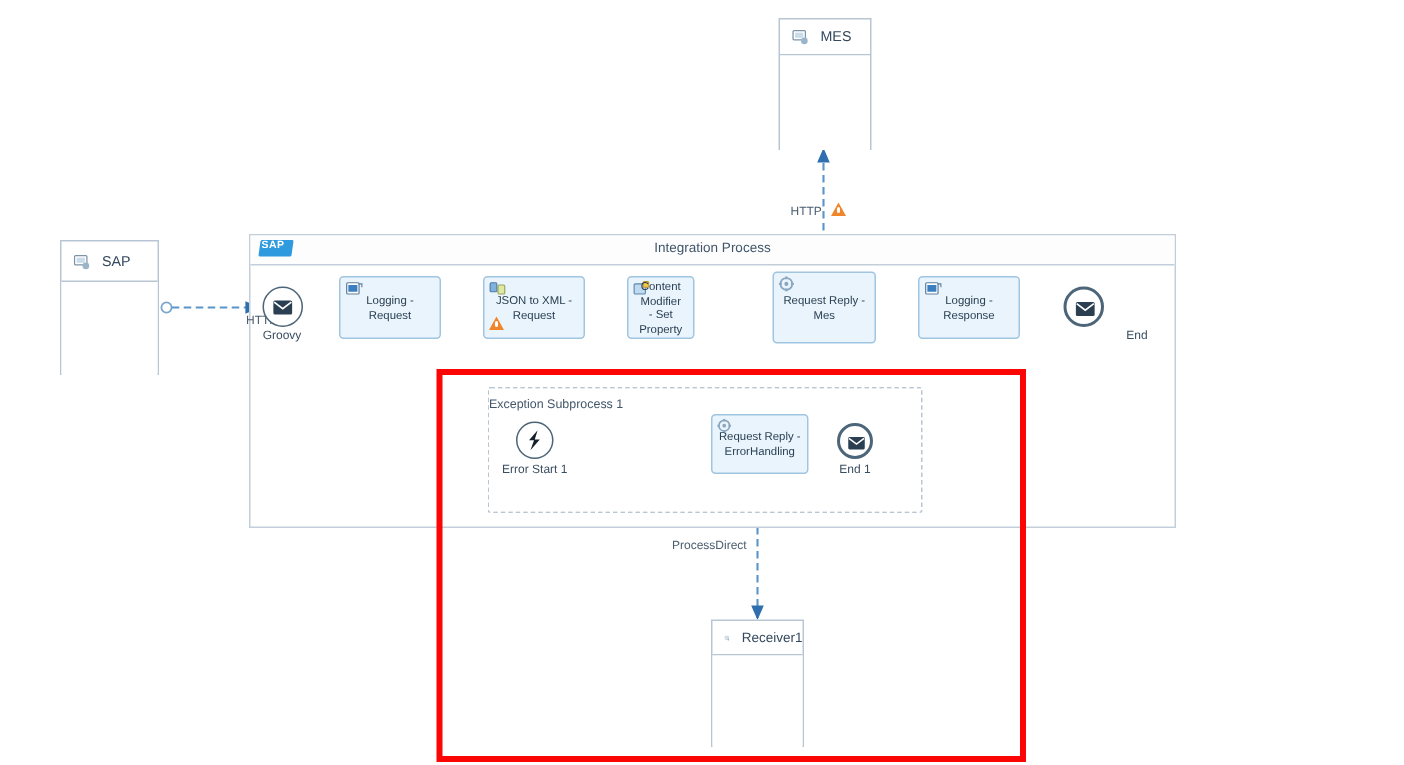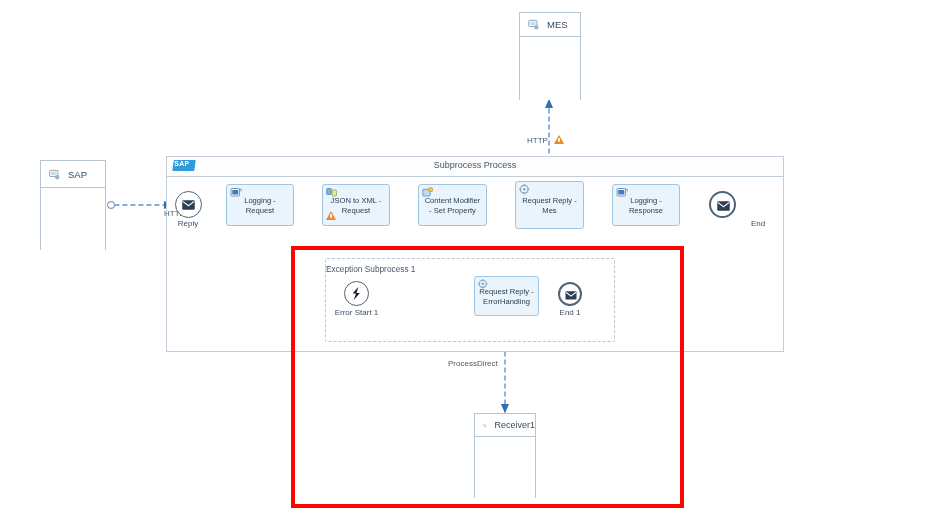--- a/index.html
+++ b/index.html
@@ -203,33 +203,33 @@
   </div>
 
   <div class="conlabel" style="left:527px;top:136px;">HTTP</div>
   <div class="warn" style="left:554px;top:135px;"></div>
 
   <div class="abs procpool" style="left:166px;top:156px;width:618px;height:196px;">
     <div class="prochead">
       <div class="saplogo">
         <span>SAP</span>
       </div>
-      <div class="title">Subprocess Process</div>
+      <div class="title">Integration Process</div>
     </div>
   </div>
 
   <div class="conlabel" style="left:128px;top:209px;margin-left:36px;">HTTPS</div>
 
   <div class="abs evt" style="left:175px;top:191px;width:27px;height:27px;">
     <svg width="25" height="25" viewBox="0 0 24 24" style="position:absolute;left:0;top:0;">
       <rect x="6" y="8" width="12" height="9" rx="1" fill="#2b3f52"></rect>
       <path d="M6.5,9 L12,13.2 L17.5,9" fill="none" stroke="#ffffff" stroke-width="1.1"></path>
     </svg>
   </div>
-  <div class="evtlabel" style="left:158px;top:219px;width:60px;">Reply</div>
+  <div class="evtlabel" style="left:158px;top:219px;width:60px;">Groovy</div>
 
   <div class="step" style="left:226px;top:184px;width:68px;height:42px;">
     <svg class="sicon" viewBox="0 0 16 16">
       <rect x="1.5" y="2" width="11" height="10" rx="1" fill="#ffffff" stroke="#5f7f9c" stroke-width="1.1"></rect>
       <rect x="3" y="4" width="8" height="6" fill="#3c7fc0"></rect>
       <path d="M12,3 L15,3 L15,6" fill="none" stroke="#5f7f9c" stroke-width="1"></path>
     </svg>
     <div class="slabel">Logging -
 Request</div>
   </div>
@@ -237,21 +237,21 @@
   <div class="step" style="left:322px;top:184px;width:68px;height:42px;">
     <svg class="sicon" viewBox="0 0 16 16">
       <rect x="1" y="2" width="6" height="8" rx="1" fill="#7fb3de" stroke="#4a7ba6" stroke-width="1"></rect>
       <rect x="8" y="4" width="6" height="8" rx="1" fill="#dfe9a0" stroke="#97a35e" stroke-width="1"></rect>
     </svg>
     <div class="slabel">JSON to XML -
 Request</div>
   </div>
   <div class="warn" style="left:326px;top:211px;"></div>
 
-  <div class="step" style="left:418px;top:184px;width:69px;height:42px;">
+  <div class="step" style="left:418px;top:184px;width:45px;height:42px;">
     <svg class="sicon" viewBox="0 0 16 16">
       <rect x="1" y="3" width="10" height="9" rx="1" fill="#bfd9ef" stroke="#5f88ae" stroke-width="1"></rect>
       <rect x="9" y="1" width="5" height="5" rx="1" fill="#f4c84a" stroke="#b8922a" stroke-width="0.9"></rect>
     </svg>
     <div class="slabel">Content Modifier
 - Set Property</div>
   </div>
 
   <div class="step" style="left:515px;top:181px;width:69px;height:48px;">
     <svg class="sicon" viewBox="0 0 16 16">

